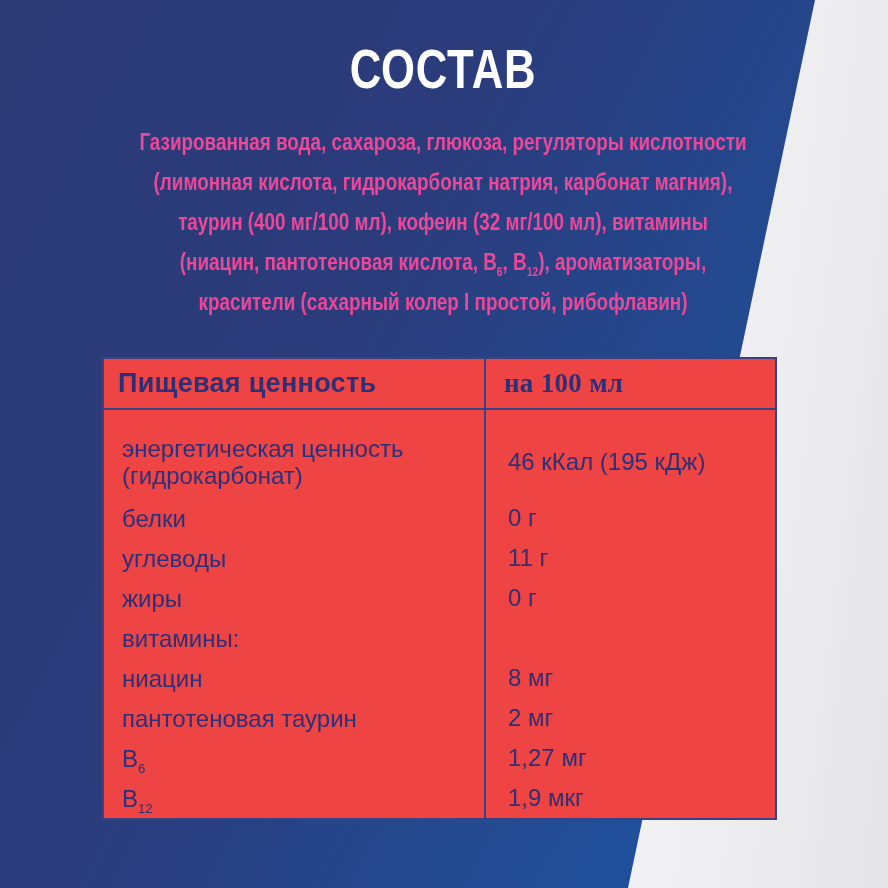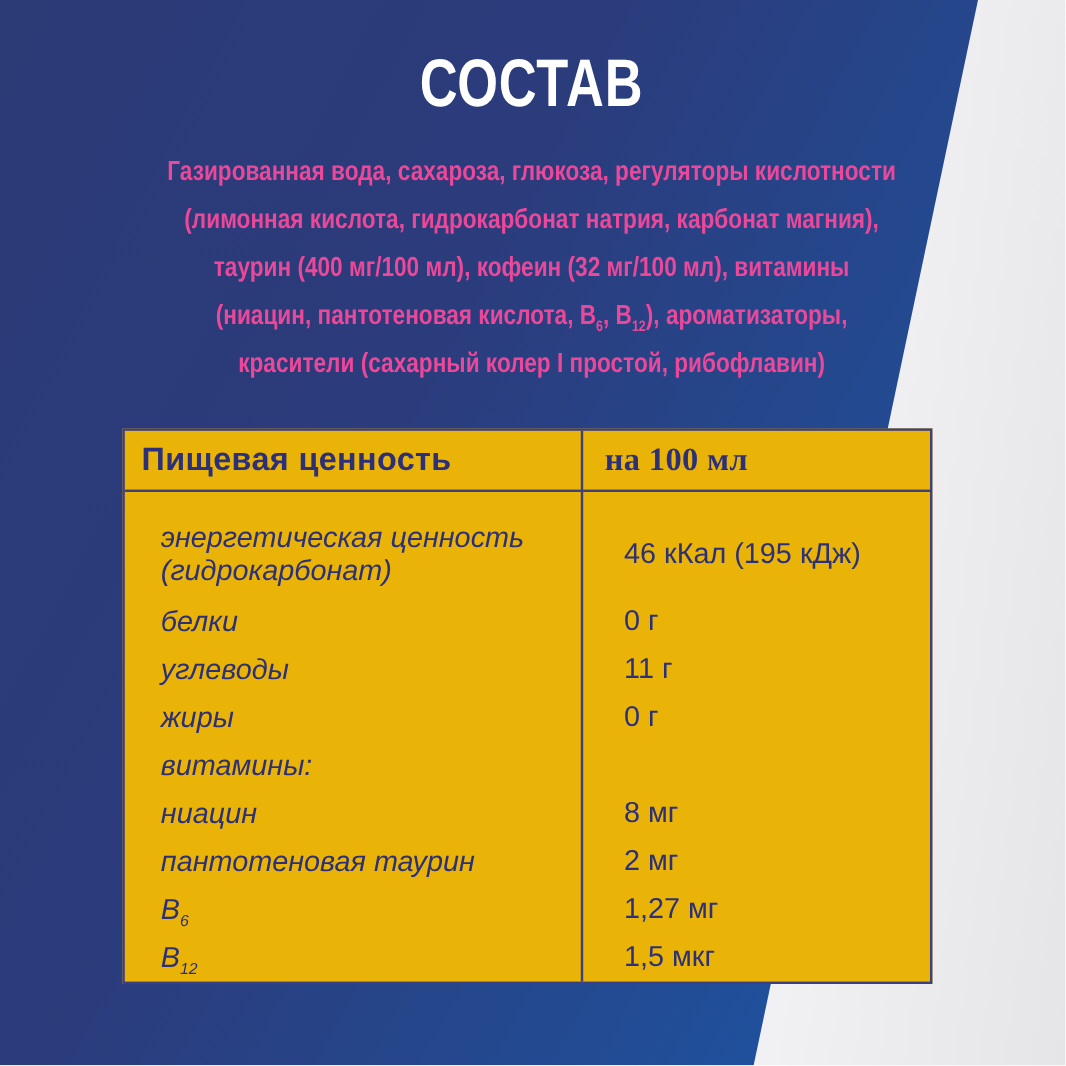--- a/index.html
+++ b/index.html
@@ -66,21 +66,21 @@
   }
 
   
   .ntable {
     position: absolute;
     left: 102px;
     top: 357px;
     width: 675px;
     height: 463px;
     box-sizing: border-box;
-    background: #eab308;
+    background: #ef4444;
     border: 2px solid #3a4080;
     color: #2b3078;
   }
   .ntable .col-divider {
     position: absolute;
     left: 380px;
     top: 0;
     bottom: 0;
     width: 2px;
     background: #3a4080;
@@ -97,21 +97,21 @@
   .thead .h-label { margin-left: 14px; width: 366px; flex: none; }
   .thead .h-value { margin-left: 20px; font-family: Liberation Serif, serif; }
   .tbody { padding-top: 16px; }
   .trow {
     display: flex;
     align-items: center;
     height: 40px;
     font-size: 24px;
   }
   .trow.tall { height: 72px; }
-  .trow .lbl { margin-left: 30px; width: 366px; flex: none; line-height: 27px; font-style: italic; }
+  .trow .lbl { margin-left: 18px; width: 366px; flex: none; line-height: 27px; }
   .trow .val { margin-left: 20px; white-space: nowrap; }
 </style>
 </head>
 <body>
 
 <div class="stage">
   <div class="backdrop"></div>
   <div class="blue-panel"></div>
 
   <div class="title">СОСТАВ</div>
@@ -163,17 +163,17 @@
       <div class="trow">
         <span class="lbl">пантотеновая таурин</span>
         <span class="val">2 мг</span>
       </div>
       <div class="trow">
         <span class="lbl"><span>В</span><span class="sub">6</span></span>
         <span class="val">1,27 мг</span>
       </div>
       <div class="trow">
         <span class="lbl"><span>В</span><span class="sub">12</span></span>
-        <span class="val">1,5 мкг</span>
+        <span class="val">1,9 мкг</span>
       </div>
     </div>
   </div>
 </div>
 
 </body></html>

